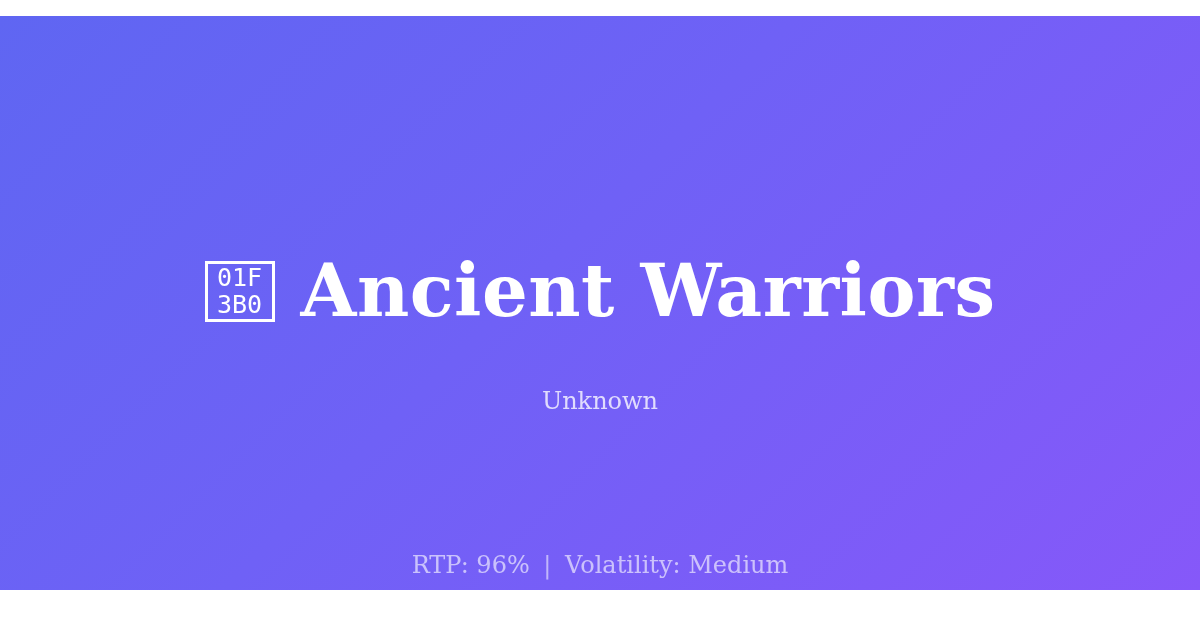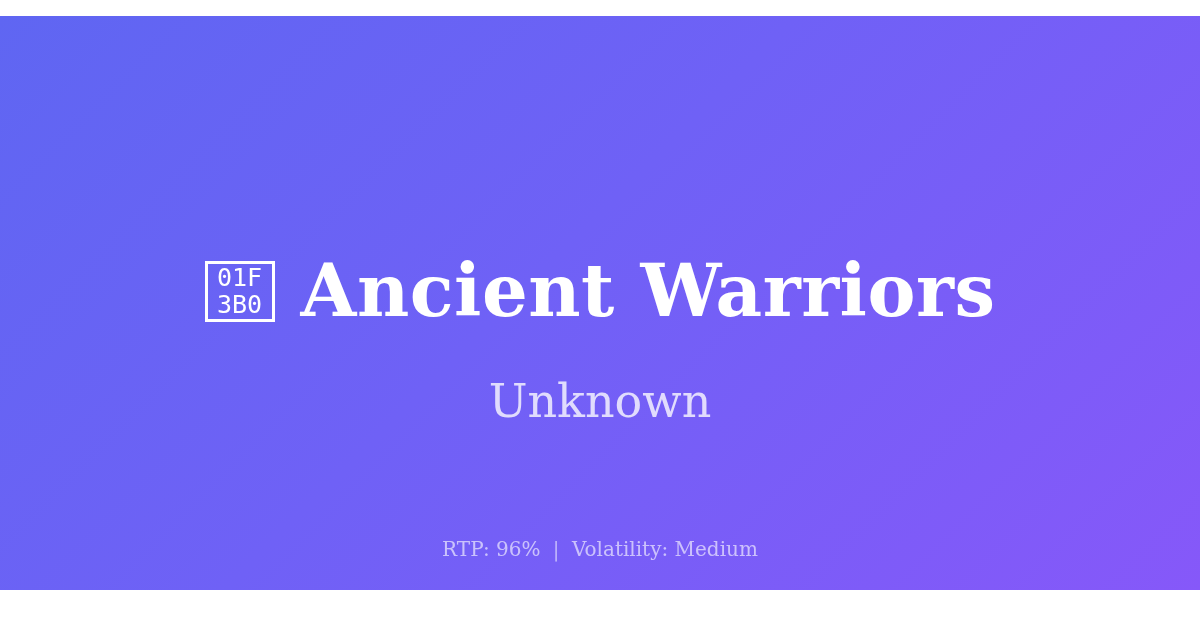--- a/index.html
+++ b/index.html
@@ -73,35 +73,35 @@
 
   
   .subtitle {
     position: absolute;
     top: 361px;
     left: 0;
     right: 0;
     text-align: center;
     font-family: "DejaVu Serif", "Liberation Serif", serif;
     font-weight: 400;
-    font-size: 46px;
+    font-size: 24px;
     line-height: 48px;
     color: rgba(255, 255, 255, 0.78);
   }
 
   
   .meta {
     position: absolute;
-    top: 516px;
+    top: 532px;
     left: 0;
     right: 0;
     text-align: center;
     font-family: "DejaVu Serif", "Liberation Serif", serif;
     font-weight: 400;
-    font-size: 20px;
+    font-size: 24px;
     line-height: 34px;
     color: rgba(255, 255, 255, 0.62);
     white-space: nowrap;
   }
   .meta .sep {
     padding: 0 6px;
     color: rgba(255, 255, 255, 0.55);
   }
 </style>
 </head>

